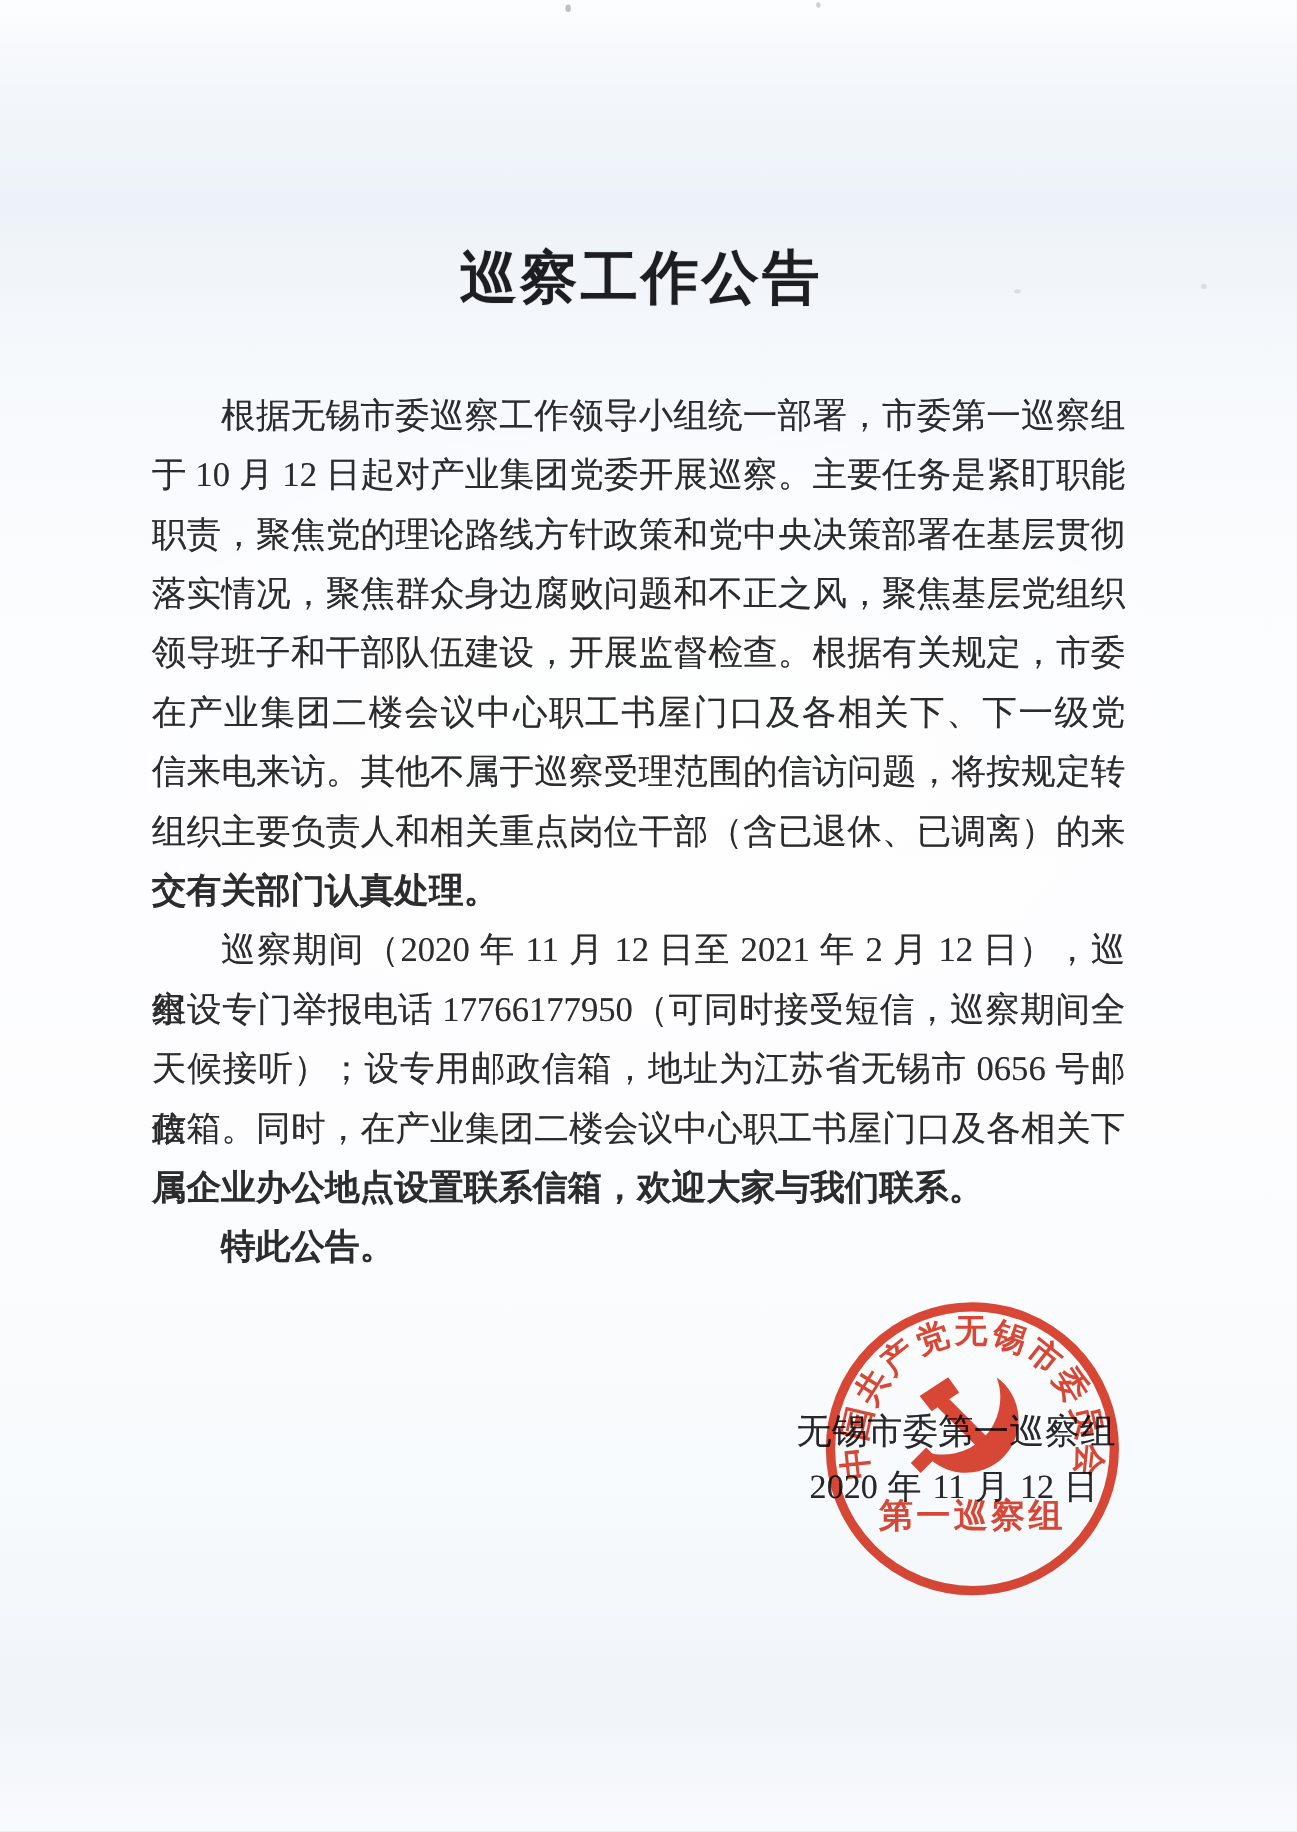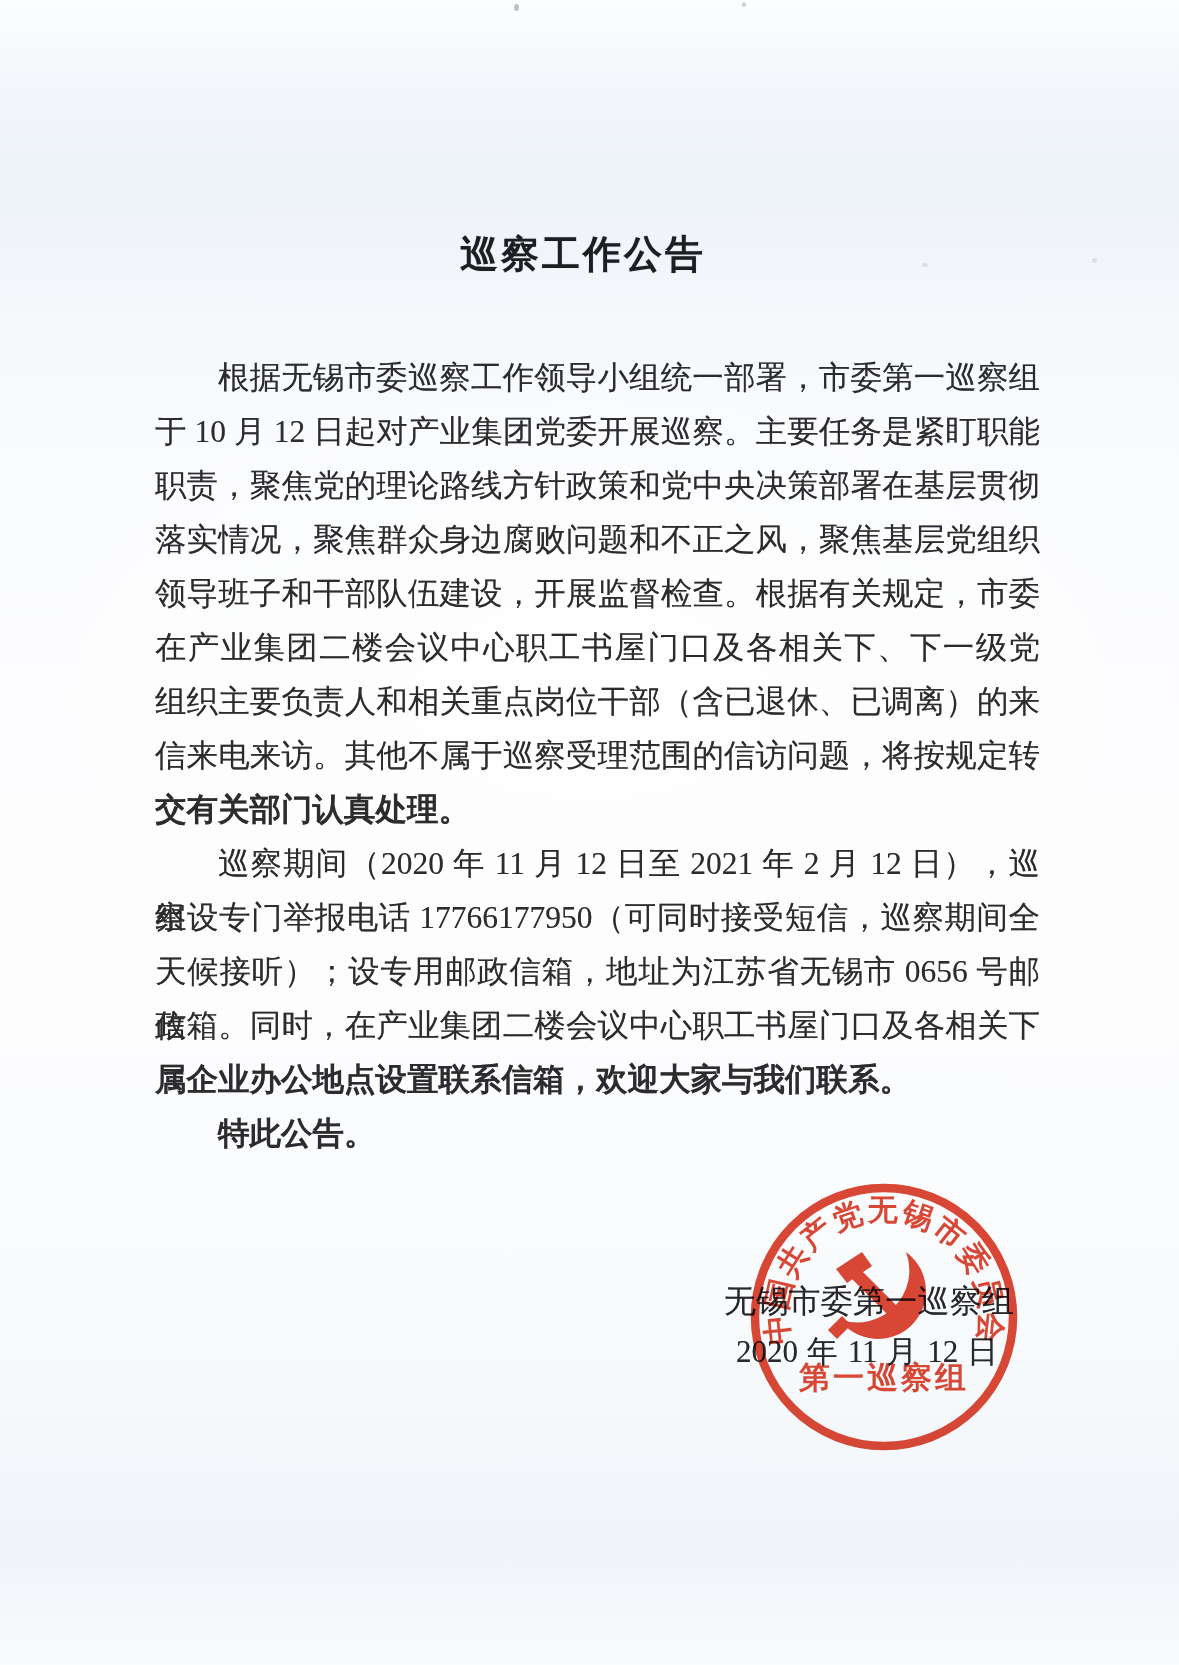--- a/index.html
+++ b/index.html
@@ -23,33 +23,32 @@
   .scan-speck { position: absolute; border-radius: 50%; background: #8a8f98; opacity: .55; }
   .speck-a { left: 514px; top: 4px;  width: 5px; height: 7px; }
   .speck-b { left: 742px; top: 2px;  width: 4px; height: 5px; opacity: .4; }
   .speck-c { left: 922px; top: 263px; width: 6px; height: 4px; opacity: .22; }
   .speck-d { left: 1092px; top: 258px; width: 5px; height: 5px; opacity: .22; }
 
   .doc-title {
     position: absolute;
     left: 0; right: 13px; top: 228px;
     text-align: center;
-    font-size: 38px;
+    font-size: 52px;
     line-height: 52px;
     font-weight: 700;
     letter-spacing: 3px;
     color: #1d1e22;
     text-shadow: 0 0 1px rgba(30,32,40,.35);
   }
 
   .doc-body {
     position: absolute;
     left: 138px; top: 351px;
     width: 885px;
-    margin-left: 17px;
   }
   .line {
     height: 54px;
     line-height: 54px;
     font-size: 31.5px;
     letter-spacing: 0;
     white-space: normal;
     text-align: justify;
     text-align-last: justify;
     text-justify: inter-ideograph;
@@ -105,22 +104,22 @@
 
   <div class="doc-title">巡察工作公告</div>
 
   <div class="doc-body">
       <div class="line first">根据无锡市委巡察工作领导小组统一部署，市委第一巡察组</div>
       <div class="line">于 10 月 12 日起对产业集团党委开展巡察。主要任务是紧盯职能</div>
       <div class="line">职责，聚焦党的理论路线方针政策和党中央决策部署在基层贯彻</div>
       <div class="line">落实情况，聚焦群众身边腐败问题和不正之风，聚焦基层党组织</div>
       <div class="line">领导班子和干部队伍建设，开展监督检查。根据有关规定，市委</div>
       <div class="line">在产业集团二楼会议中心职工书屋门口及各相关下、下一级党</div>
+      <div class="line">信来电来访。其他不属于巡察受理范围的信访问题，将按规定转</div>
       <div class="line">组织主要负责人和相关重点岗位干部（含已退休、已调离）的来</div>
-      <div class="line">信来电来访。其他不属于巡察受理范围的信访问题，将按规定转</div>
       <div class="line end">交有关部门认真处理。</div>
       <div class="line first">巡察期间（2020 年 11 月 12 日至 2021 年 2 月 12 日），巡察</div>
       <div class="line">组设专门举报电话 17766177950（可同时接受短信，巡察期间全</div>
       <div class="line">天候接听）；设专用邮政信箱，地址为江苏省无锡市 0656 号邮政</div>
       <div class="line">信箱。同时，在产业集团二楼会议中心职工书屋门口及各相关下</div>
       <div class="line end">属企业办公地点设置联系信箱，欢迎大家与我们联系。</div>
       <div class="line first end">特此公告。</div>
     </div>
 
   <div class="sig-org">无锡市委第一巡察组</div>

